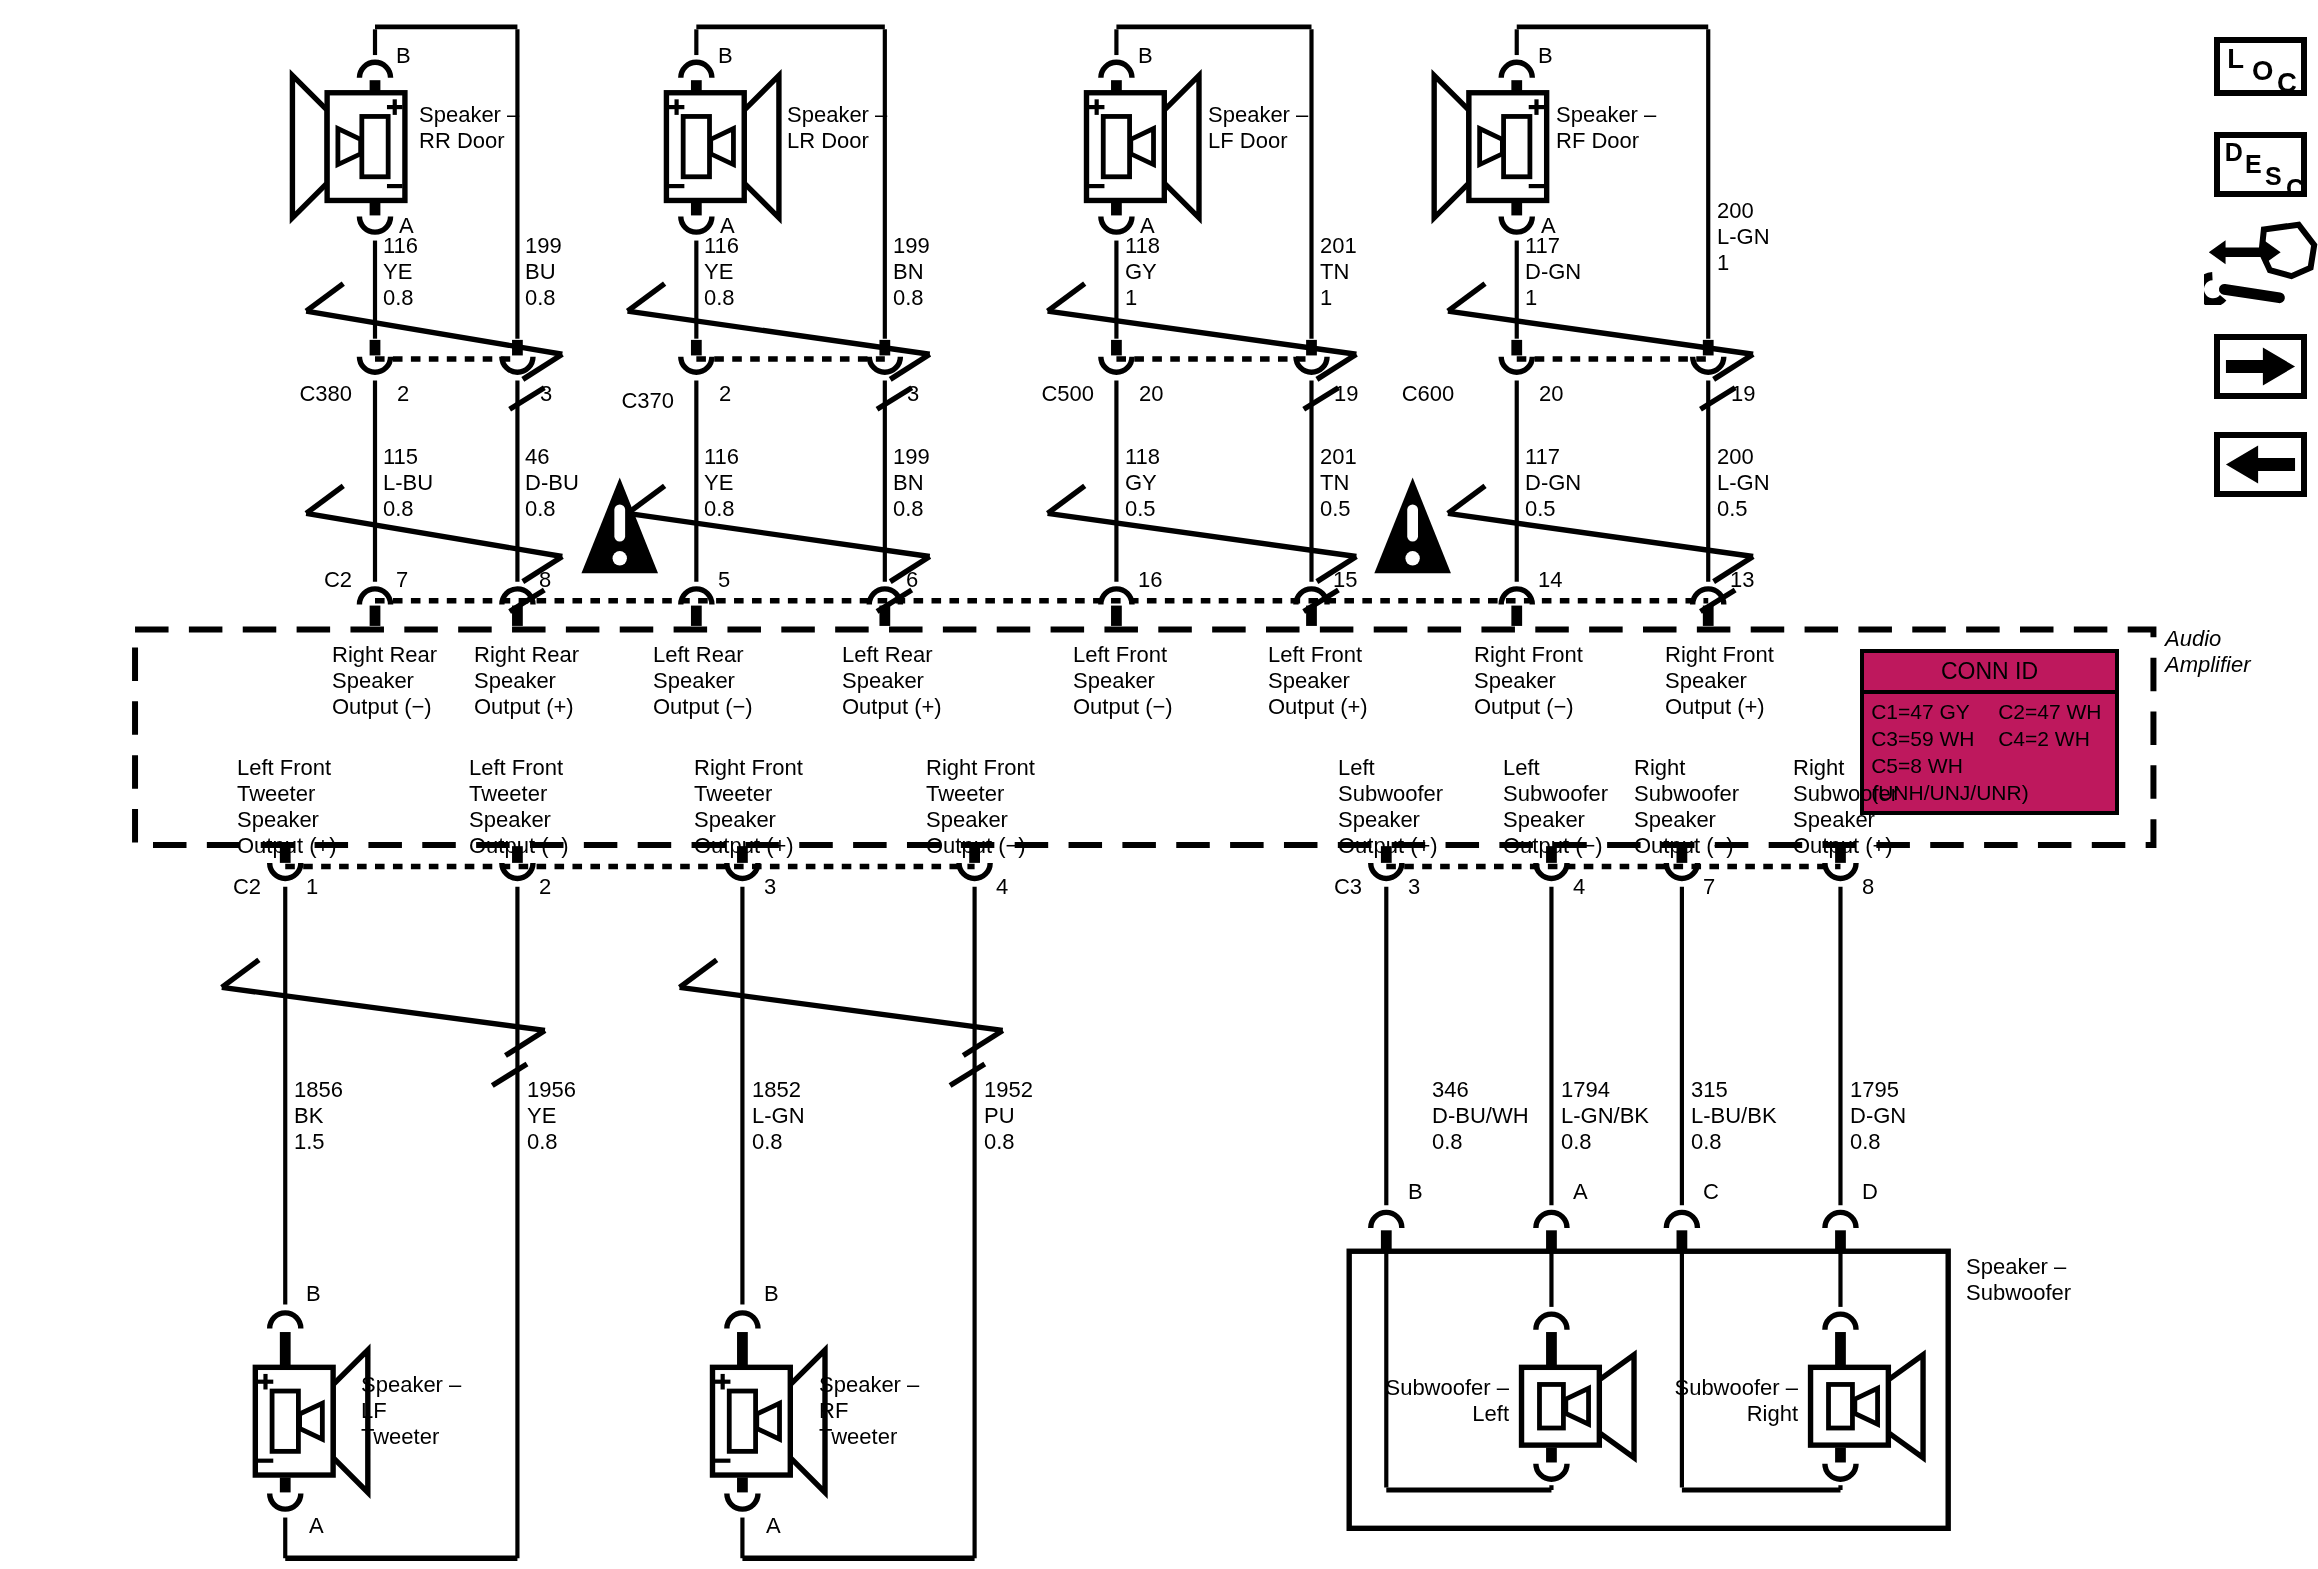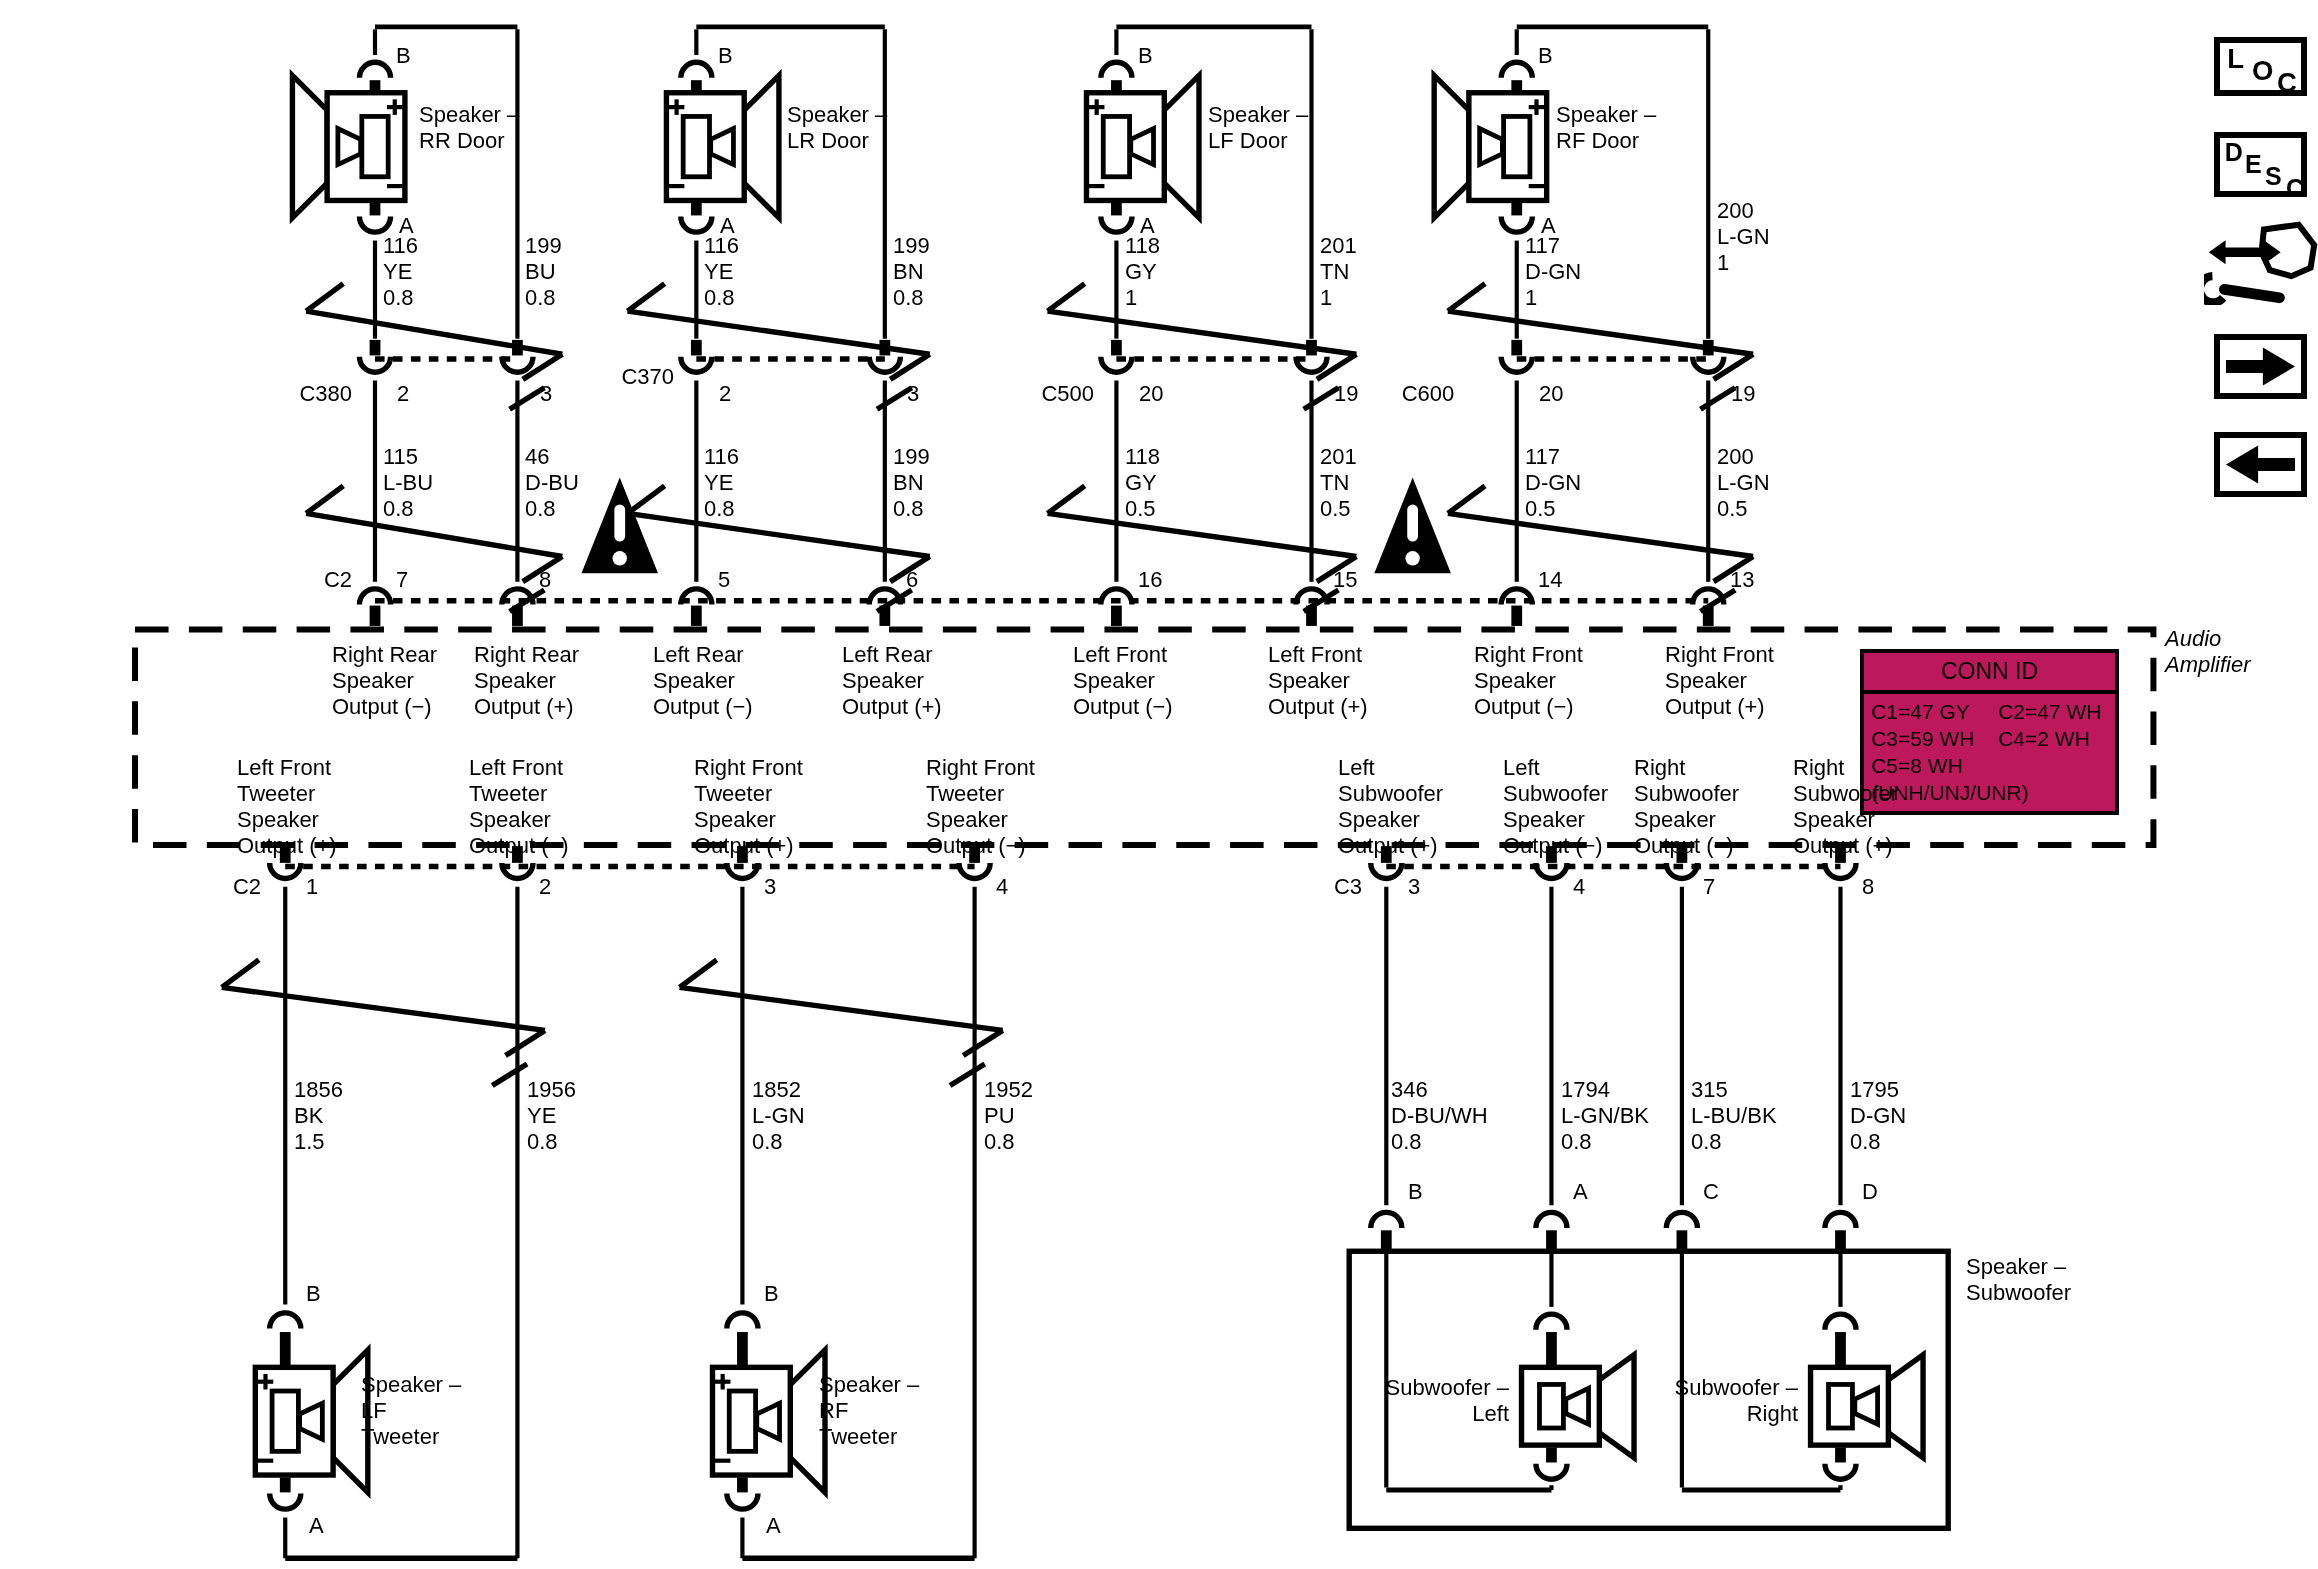--- a/index.html
+++ b/index.html
@@ -406,21 +406,21 @@
     <div class="lbl" style="left: 718px; top: 43px;">B</div>
     <div class="lbl" style="left: 787px; top: 102px;">Speaker –
 LR Door</div>
     <div class="lbl" style="left: 720px; top: 213px;">A</div>
     <div class="lbl" style="left: 704px; top: 233px;">116
 YE
 0.8</div>
     <div class="lbl" style="left: 893px; top: 233px;">199
 BN
 0.8</div>
-    <div class="lbl" style="left: 542px; top: 364px; width: 132px; text-align: right;">C370</div>
+    <div class="lbl" style="left: 542px; top: 388px; width: 132px; text-align: right;">C370</div>
     <div class="lbl" style="left: 719px; top: 381px;">2</div>
     <div class="lbl" style="left: 907px; top: 381px;">3</div>
     <div class="lbl" style="left: 704px; top: 444px;">116
 YE
 0.8</div>
     <div class="lbl" style="left: 893px; top: 444px;">199
 BN
 0.8</div>
     <div class="lbl" style="left: 718px; top: 567px;">5</div>
     <div class="lbl" style="left: 906px; top: 567px;">6</div>
@@ -526,21 +526,21 @@
     <div class="lbl" style="left: 996px; top: 874px;">4</div>
     <div class="lbl" style="left: 984px; top: 1077px;">1952
 PU
 0.8</div>
     <div class="lbl" style="left: 1272px; top: 874px; width: 90px; text-align: right;">C3</div>
     <div class="lbl" style="left: 1338px; top: 755px;">Left
 Subwoofer
 Speaker
 Output (+)</div>
     <div class="lbl" style="left: 1408px; top: 874px;">3</div>
-    <div class="lbl" style="left: 1391px; top: 1077px;">346
+    <div class="lbl" style="left: 1432px; top: 1077px;">346
 D-BU/WH
 0.8</div>
     <div class="lbl" style="left: 1408px; top: 1179px;">B</div>
     <div class="lbl" style="left: 1503px; top: 755px;">Left
 Subwoofer
 Speaker
 Output (−)</div>
     <div class="lbl" style="left: 1573px; top: 874px;">4</div>
     <div class="lbl" style="left: 1561px; top: 1077px;">1794
 L-GN/BK

